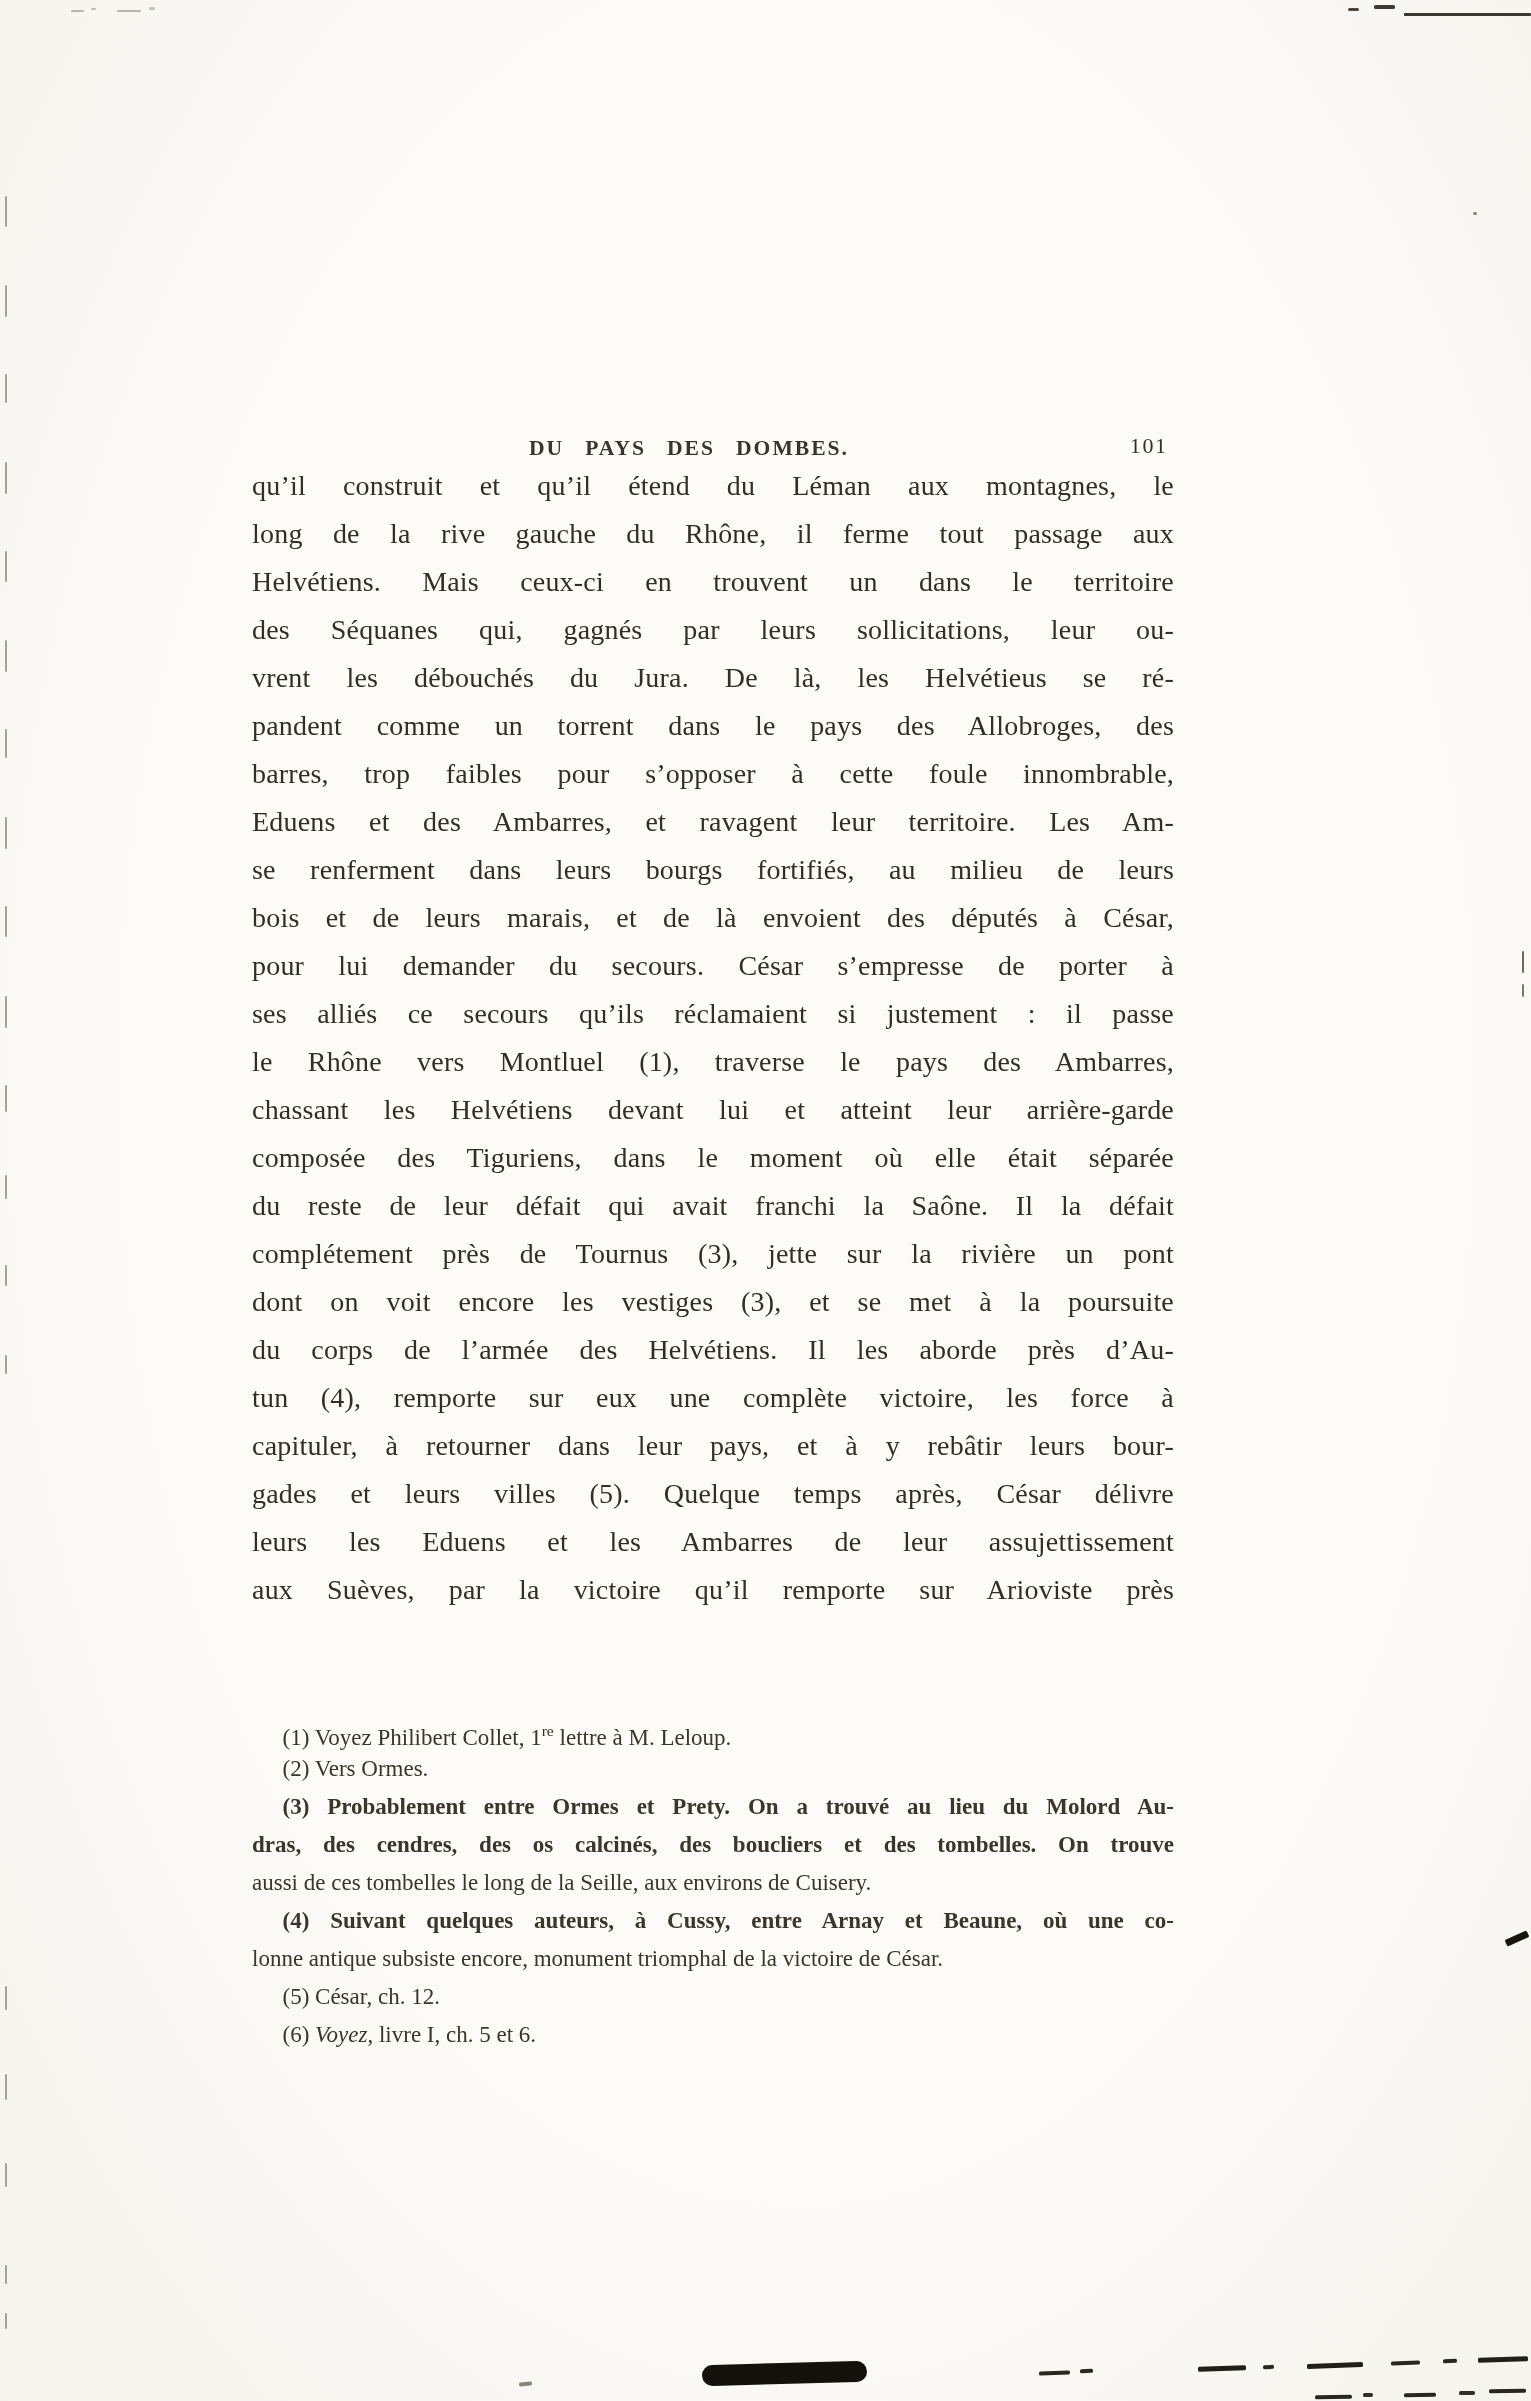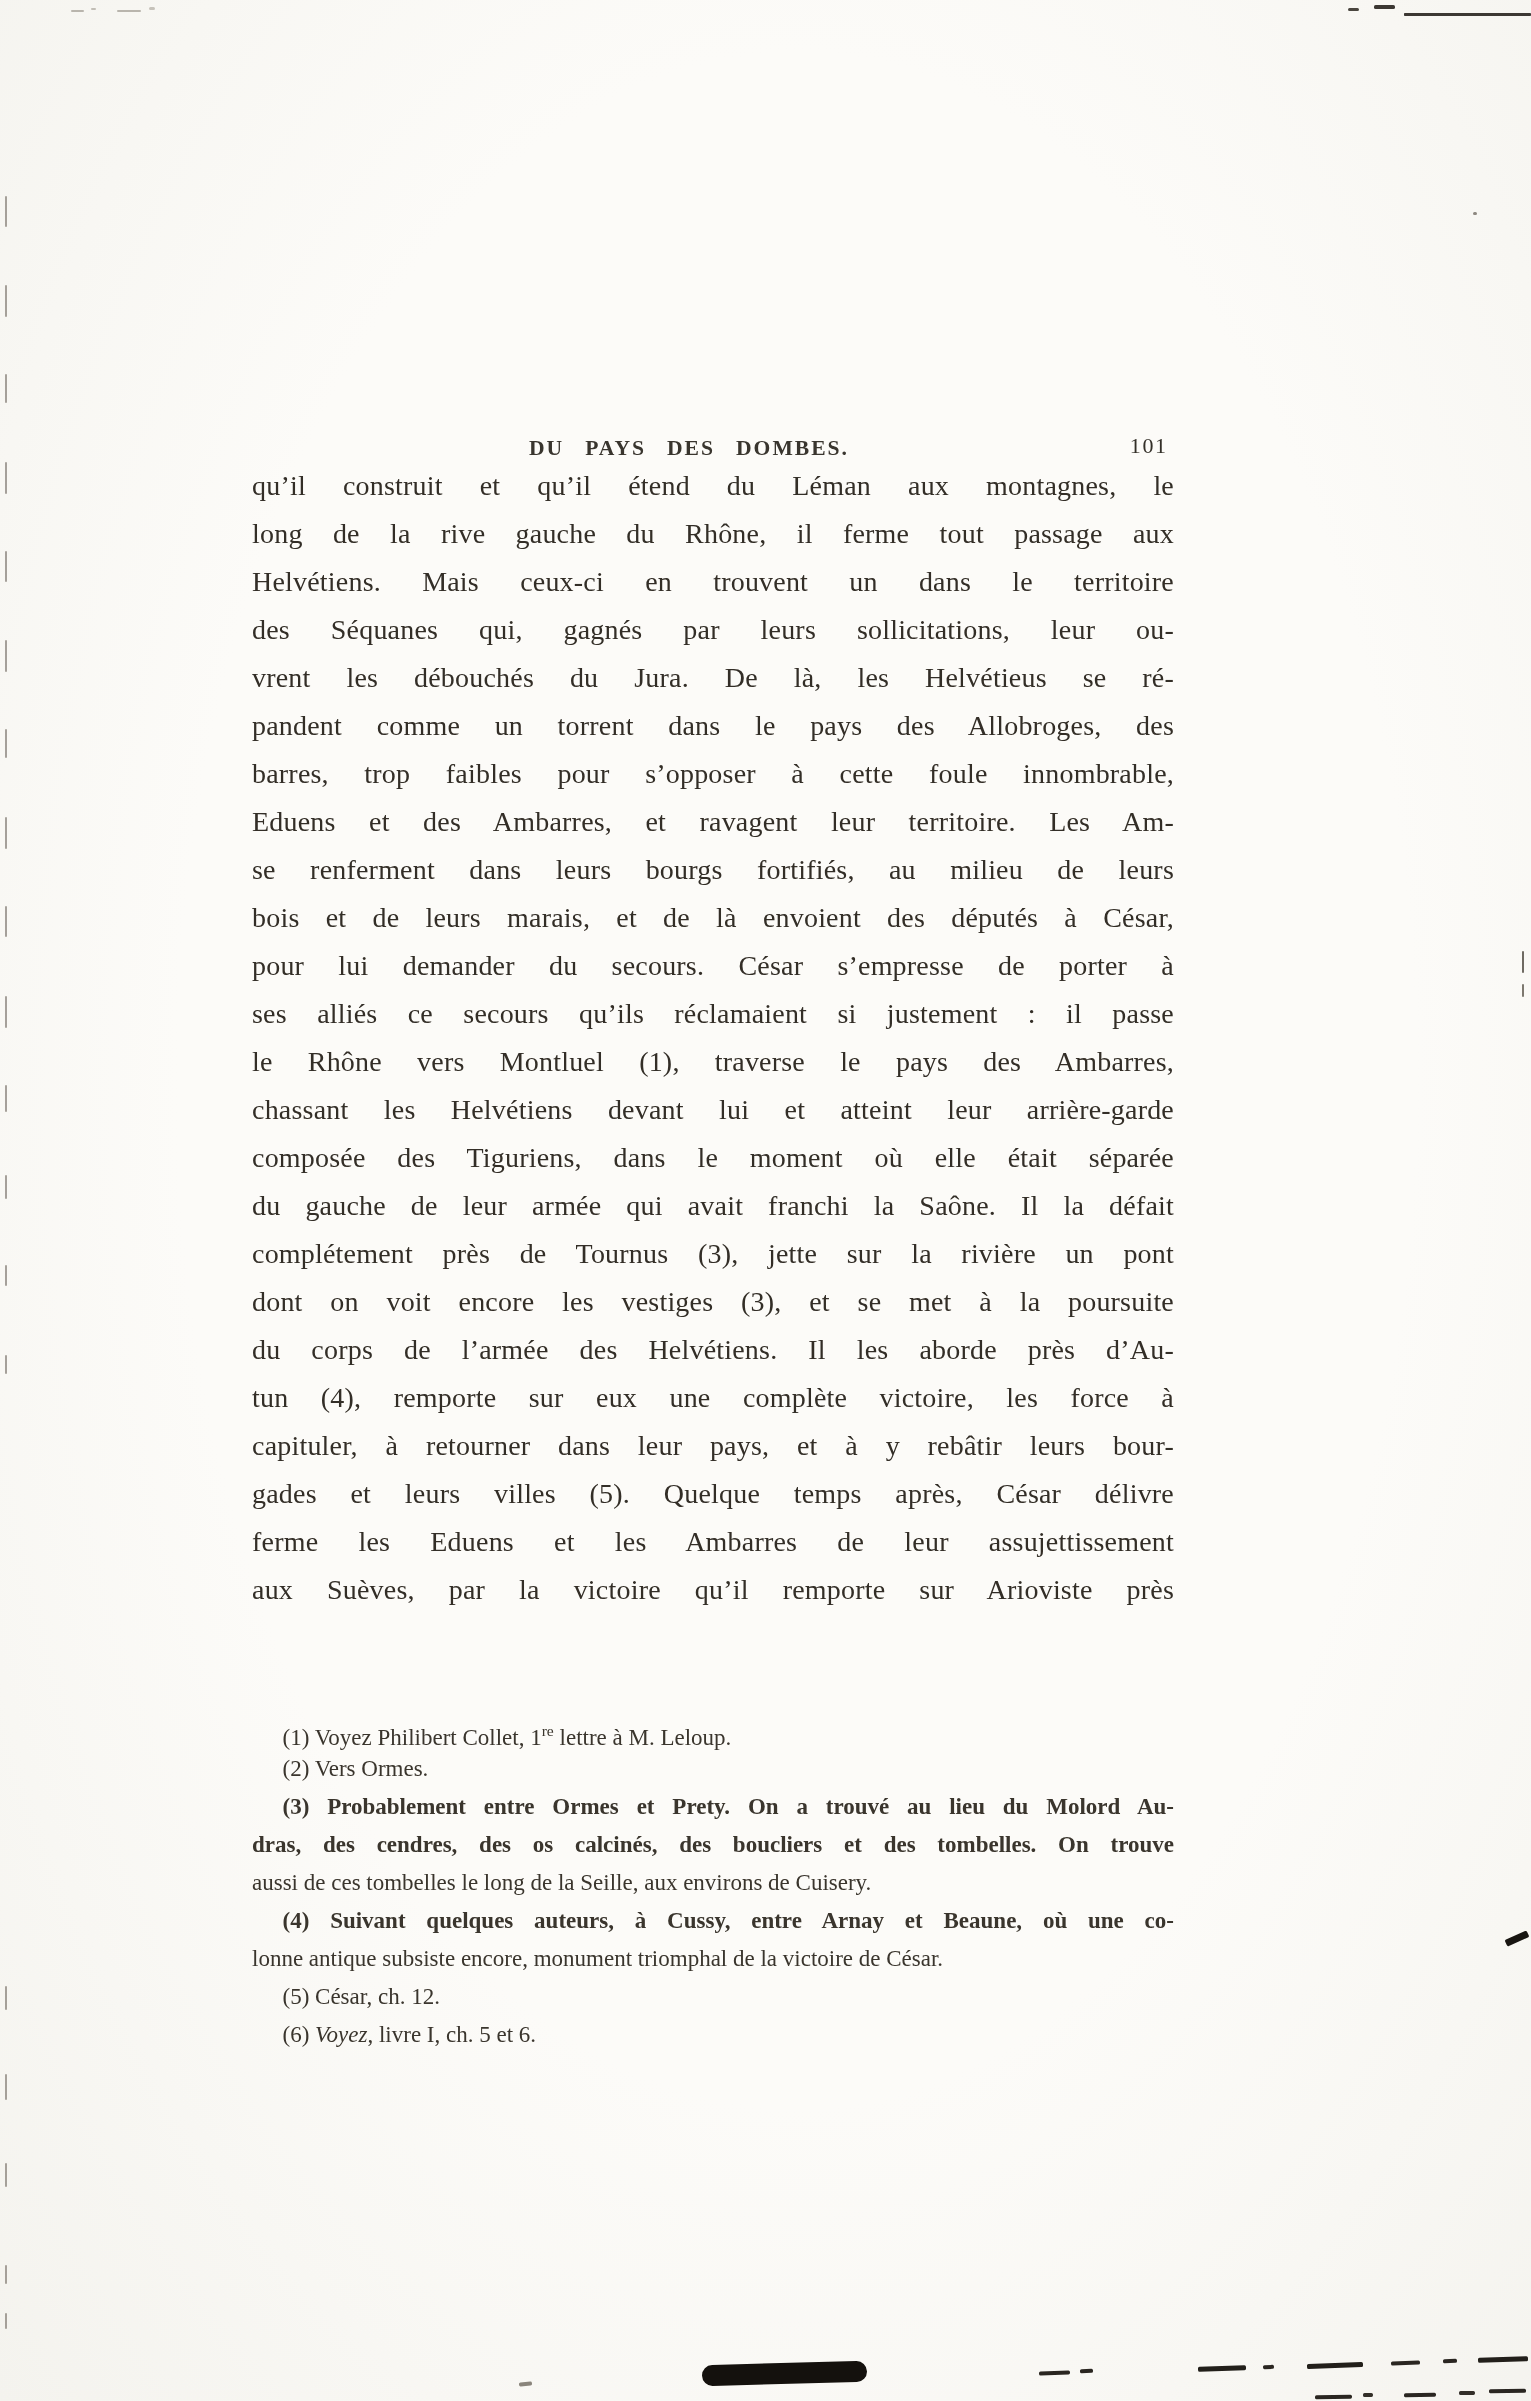--- a/index.html
+++ b/index.html
@@ -66,28 +66,28 @@
       <div class="bline">pandent comme un torrent dans le pays des Allobroges, des</div>
       <div class="bline">barres, trop faibles pour s’opposer à cette foule innombrable,</div>
       <div class="bline">Eduens et des Ambarres, et ravagent leur territoire. Les Am-</div>
       <div class="bline">se renferment dans leurs bourgs fortifiés, au milieu de leurs</div>
       <div class="bline">bois et de leurs marais, et de là envoient des députés à César,</div>
       <div class="bline">pour lui demander du secours. César s’empresse de porter à</div>
       <div class="bline">ses alliés ce secours qu’ils réclamaient si justement : il passe</div>
       <div class="bline">le Rhône vers Montluel (1), traverse le pays des Ambarres,</div>
       <div class="bline">chassant les Helvétiens devant lui et atteint leur arrière-garde</div>
       <div class="bline">composée des Tiguriens, dans le moment où elle était séparée</div>
-      <div class="bline">du gauche de leur armée qui avait franchi la Saône. Il la défait</div>
+      <div class="bline">du reste de leur défait qui avait franchi la Saône. Il la défait</div>
       <div class="bline">complétement près de Tournus (3), jette sur la rivière un pont</div>
       <div class="bline">dont on voit encore les vestiges (3), et se met à la poursuite</div>
       <div class="bline">du corps de l’armée des Helvétiens. Il les aborde près d’Au-</div>
       <div class="bline">tun (4), remporte sur eux une complète victoire, les force à</div>
       <div class="bline">capituler, à retourner dans leur pays, et à y rebâtir leurs bour-</div>
       <div class="bline">gades et leurs villes (5). Quelque temps après, César délivre</div>
-      <div class="bline">ferme les Eduens et les Ambarres de leur assujettissement</div>
+      <div class="bline">leurs les Eduens et les Ambarres de leur assujettissement</div>
       <div class="bline">aux Suèves, par la victoire qu’il remporte sur Arioviste près</div>
     </div>
 
   <div class="footnotes">
       <div class="fline ind"><span>(1) Voyez Philibert Collet, 1</span><span class="sup">re</span><span> lettre à M. Leloup.</span></div>
       <div class="fline ind"><span>(2) Vers Ormes.</span></div>
       <div class="fline ind just"><span>(3) Probablement entre Ormes et Prety. On a trouvé au lieu du Molord Au-</span></div>
       <div class="fline just"><span>dras, des cendres, des os calcinés, des boucliers et des tombelles. On trouve</span></div>
       <div class="fline"><span>aussi de ces tombelles le long de la Seille, aux environs de Cuisery.</span></div>
       <div class="fline ind just"><span>(4) Suivant quelques auteurs, à Cussy, entre Arnay et Beaune, où une co-</span></div>

